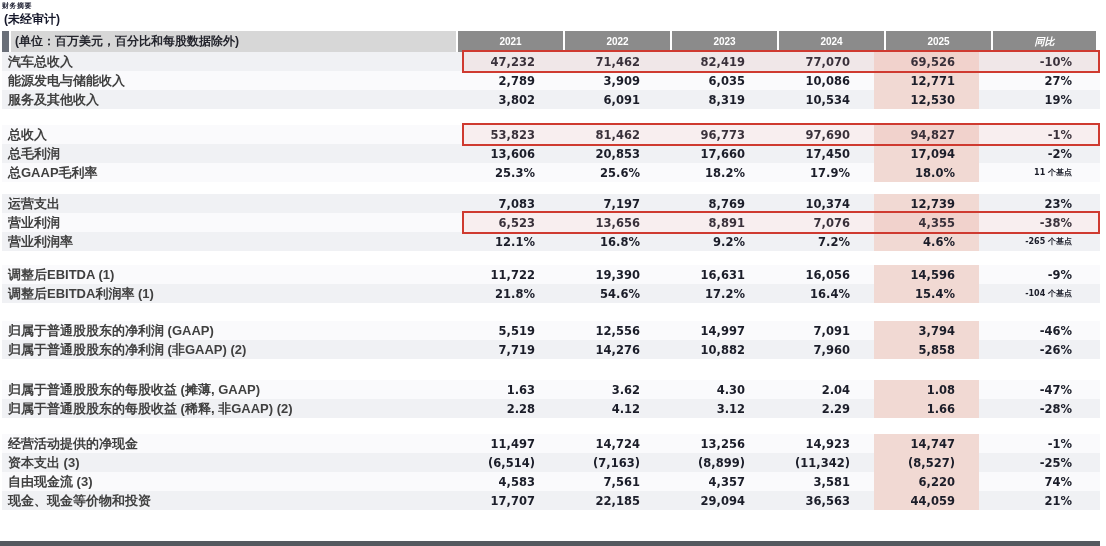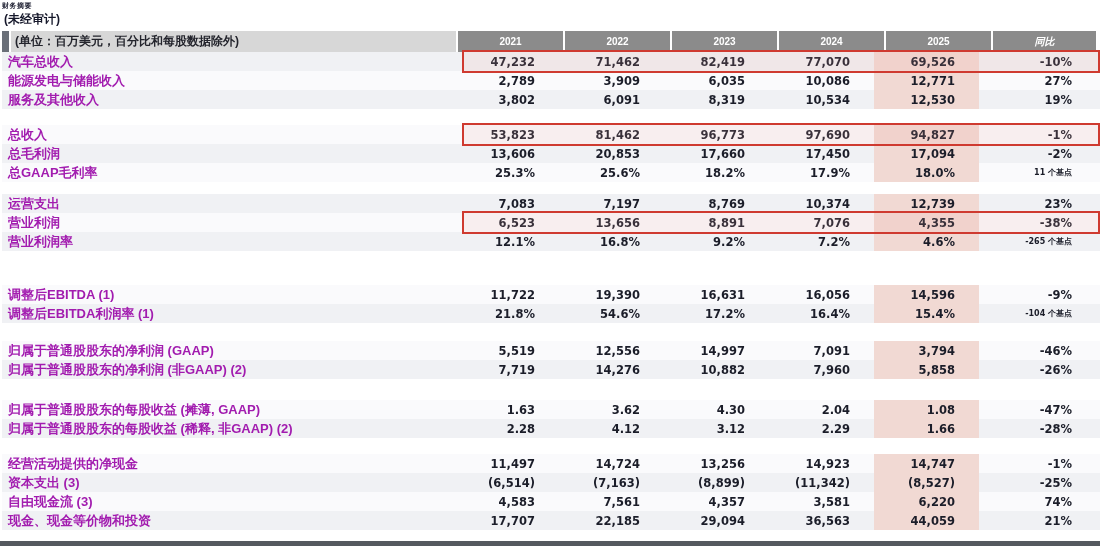--- a/index.html
+++ b/index.html
@@ -19,21 +19,21 @@
   .hcell{background:var(--header-gray,#8b8b8b);color:#ffffff;font-size:10px;font-weight:700;
          display:flex;align-items:center;justify-content:center;}
   .hcell.yoy{font-style:italic;}
   
   .tbody{display:flex;flex-direction:column;flex:1 1 auto;margin-left:2px;}
   .section{display:flex;flex-direction:column;}
   .row{display:grid;grid-template-columns:452px repeat(5,105px) 103px;height:19px;
        align-items:center;position:relative;}
   .row.even{background:#f0f1f4;}
   .row.odd{background:#fafafc;}
-  .rlabel{font-size:13px;font-weight:700;color:#a21caf;padding-left:6px;white-space:nowrap;overflow:hidden;}
+  .rlabel{font-size:13px;font-weight:700;color:#404040;padding-left:6px;white-space:nowrap;overflow:hidden;}
   .val{font-size:11.5px;font-weight:600;color:#1b1d29;text-align:right;padding-right:24px;
        font-family:"DejaVu Sans","Liberation Sans",sans-serif;height:100%;
        display:flex;align-items:center;justify-content:flex-end;box-sizing:border-box;}
   .val.yoy{padding-right:10px;}
   .val.yoy.small{font-size:8px;font-weight:700;}
   .row .val.col-2025{background:var(--pink,#f1d9d3);}
   .boxbar{position:absolute;left:460px;right:0;top:-2px;bottom:-2px;
           border:2px solid var(--accent,#cf3a30);background:rgba(240,170,165,0.14);
           pointer-events:none;z-index:2;}
   .bottom-bar{height:5px;background:var(--bottom,#55595f);margin:2px 0 0 0;width:1100px;}
@@ -141,21 +141,21 @@
         <div class="row even">
           <div class="rlabel">营业利润率</div>
           <div class="val col-2021">12.1%</div>
           <div class="val col-2022">16.8%</div>
           <div class="val col-2023">9.2%</div>
           <div class="val col-2024">7.2%</div>
           <div class="val col-2025">4.6%</div>
           <div class="val col-同比 yoy small">-265 个基点</div>
         </div>
       </div>
-      <div class="section" style="margin-top: 34px;">
+      <div class="section" style="margin-top: 14px;">
         <div class="row odd">
           <div class="rlabel">调整后EBITDA (1)</div>
           <div class="val col-2021">11,722</div>
           <div class="val col-2022">19,390</div>
           <div class="val col-2023">16,631</div>
           <div class="val col-2024">16,056</div>
           <div class="val col-2025">14,596</div>
           <div class="val col-同比 yoy">-9%</div>
         </div>
         <div class="row even">

